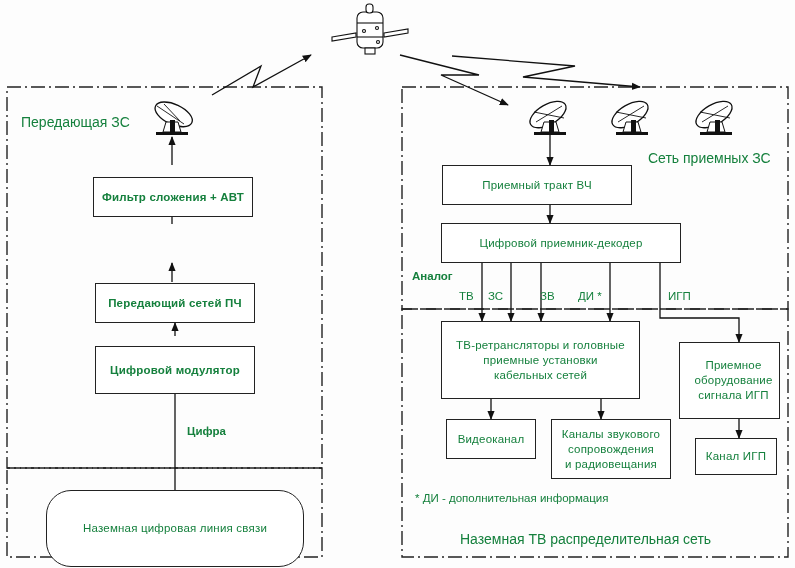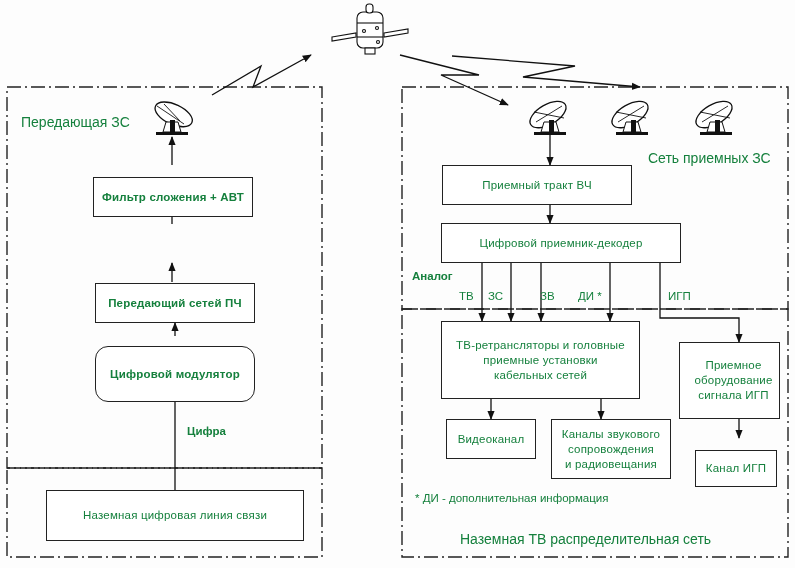--- a/index.html
+++ b/index.html
@@ -104,26 +104,26 @@
   </svg>
 
   <div class="region-lbl" style="left:21px; top:114px;">Передающая ЗС</div>
 
   <div class="box" style="left:93px; top:165px; width:160px; height:40px;margin-top:12px;">
     <span>Фильтр сложения + АВТ</span>
   </div>
   <div class="box" style="left:95px; top:283px; width:160px; height:40px;">
     <span>Передающий сетей ПЧ</span>
   </div>
-  <div class="box" style="left:95px; top:346px; width:160px; height:56px;border-radius:13px;">
+  <div class="box" style="left:95px; top:346px; width:160px; height:48px;">
     <span>Цифровой модулятор</span>
   </div>
   <div class="lbl" style="left:187px; top:425px;">Цифра</div>
 
-  <div class="box" style="left:46px; top:490px; width:258px; height:51px; font-weight:normal;">
+  <div class="box" style="left:46px; top:490px; width:258px; height:77px; font-weight:normal;border-radius:25px;">
     <span>Наземная цифровая линия связи</span>
   </div>
 
   <div class="region-lbl" style="left:648px; top:150px;">Сеть приемных ЗС</div>
 
   <div class="box" style="left:441px; top:223px; width:240px; height:40px; font-weight:normal;">
     <span>Цифровой приемник-декодер</span>
   </div>
   <div class="box" style="left:442px; top:165px; width:190px; height:40px; font-weight:normal;">
     <span>Приемный тракт ВЧ</span>
@@ -147,20 +147,20 @@
   <div class="box" style="left:551px; top:419px; width:120px; height:60px; font-weight:normal;">
     <span>Каналы звукового
 сопровождения
 и радиовещания</span>
   </div>
   <div class="box" style="left:679px; top:342px; width:101px; height:77px; font-weight:normal;padding-left:8px;">
     <span>Приемное
 оборудование
 сигнала ИГП</span>
   </div>
-  <div class="box" style="left:695px; top:450px; width:82px; height:37px; font-weight:normal;justify-content:center;">
+  <div class="box" style="left:695px; top:438px; width:82px; height:37px; font-weight:normal;justify-content:center;">
     <span>Канал ИГП</span>
   </div>
 
   <div class="lbl" style="left:415px; top:492px; font-weight:normal;">* ДИ - дополнительная информация</div>
   <div class="region-lbl" style="left:460px; top:531px;">Наземная ТВ распределительная сеть</div>
 
 </div>
 
 </body></html>

